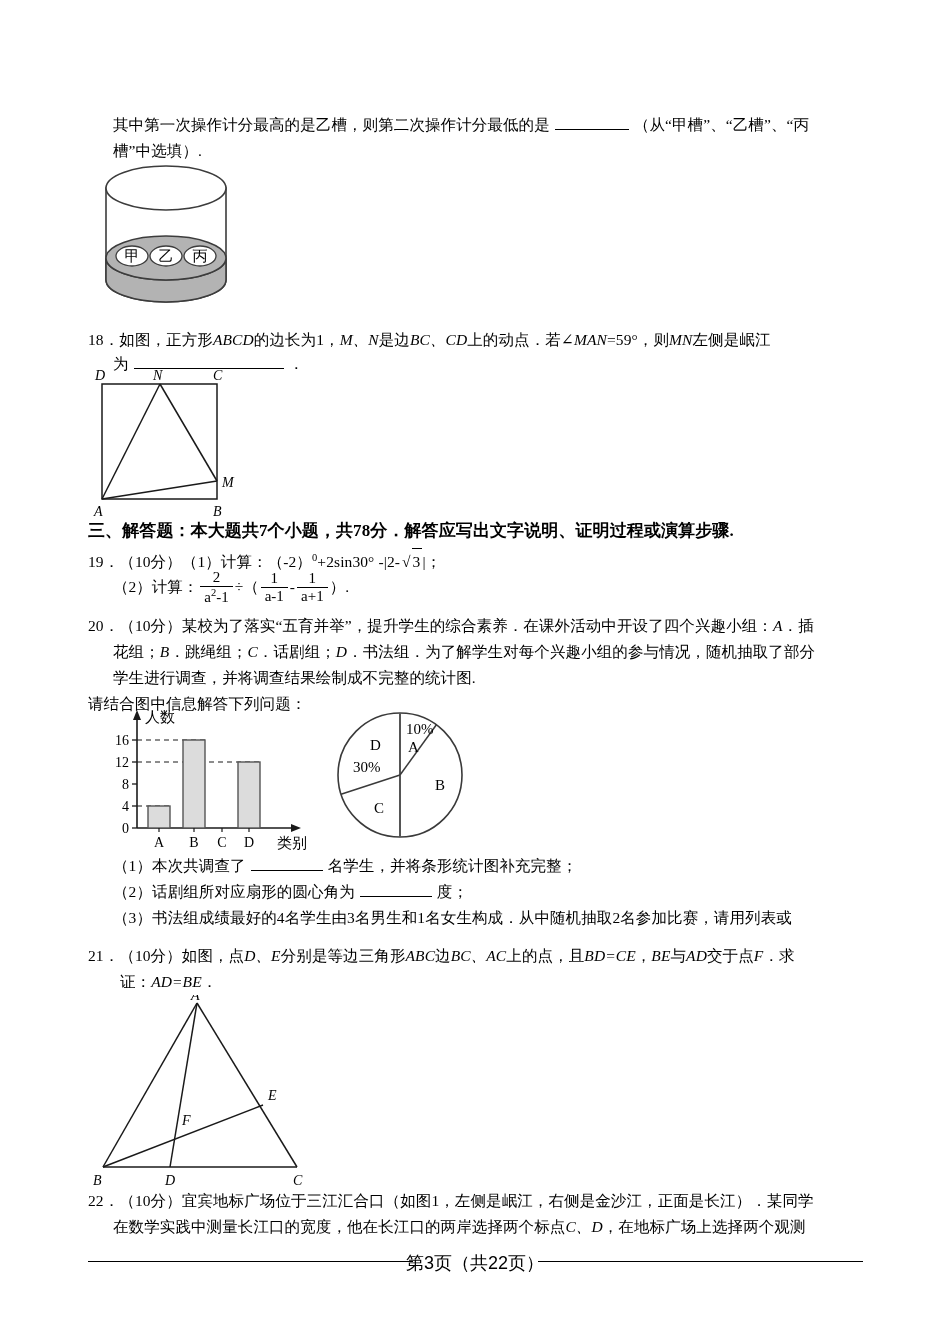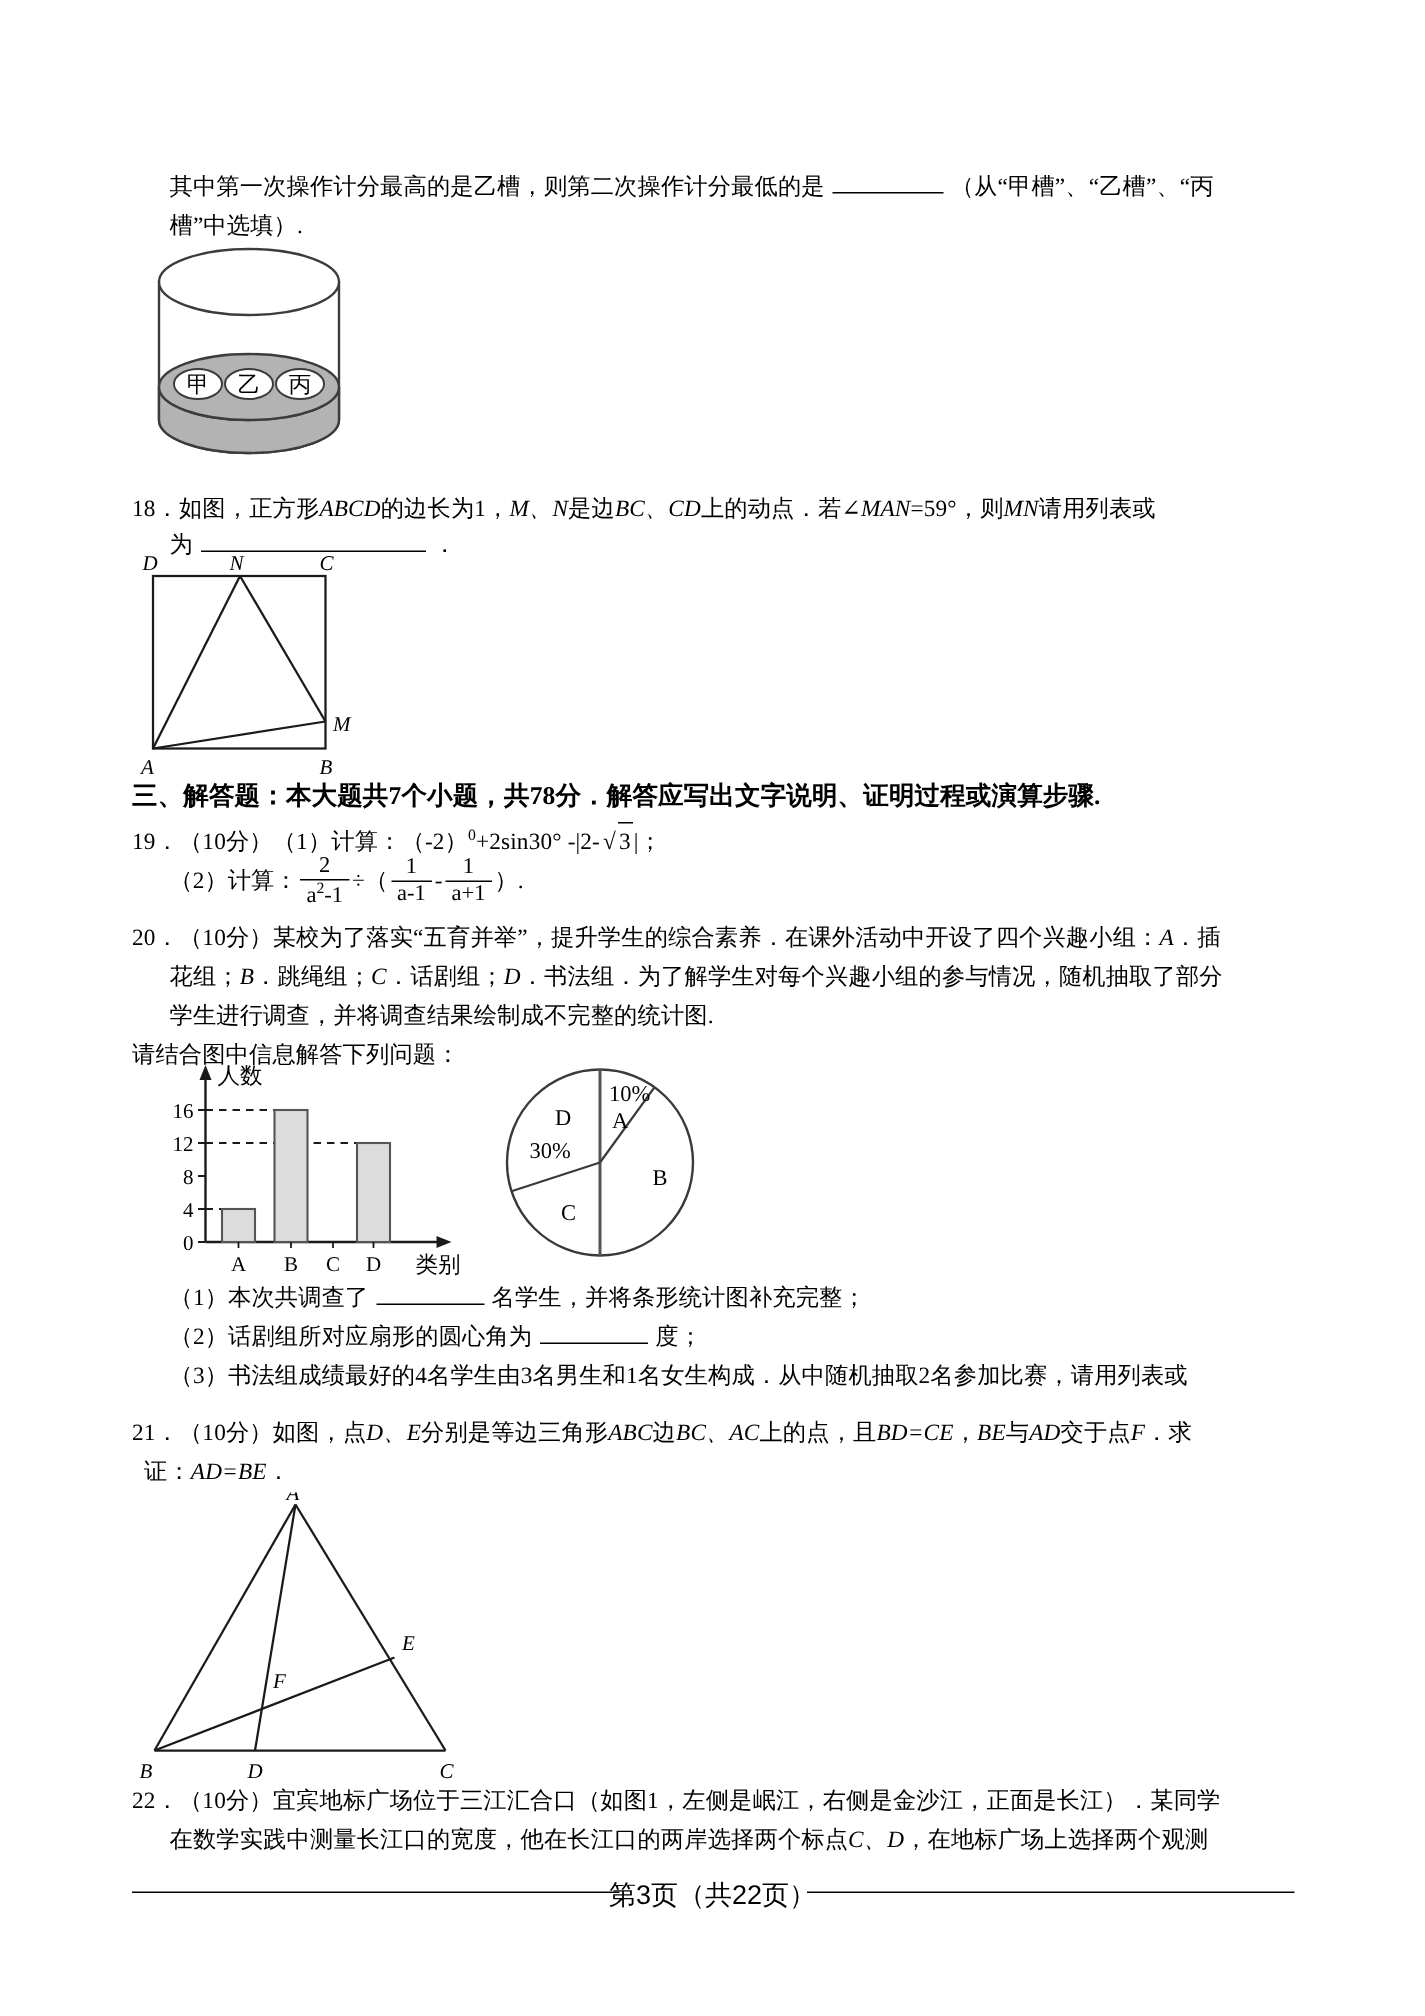--- a/index.html
+++ b/index.html
@@ -115,21 +115,21 @@
       <ellipse cx="44" cy="98" rx="16" ry="10" fill="#ffffff" stroke="#3c3c3c" stroke-width="1.3"></ellipse>
       <ellipse cx="78" cy="98" rx="16" ry="10" fill="#ffffff" stroke="#3c3c3c" stroke-width="1.3"></ellipse>
       <ellipse cx="112" cy="98" rx="16" ry="10" fill="#ffffff" stroke="#3c3c3c" stroke-width="1.3"></ellipse>
       <text x="44" y="103" font-family="Liberation Serif, serif" font-size="15" text-anchor="middle" fill="#000">甲</text>
       <text x="78" y="103" font-family="Liberation Serif, serif" font-size="15" text-anchor="middle" fill="#000">乙</text>
       <text x="112" y="103" font-family="Liberation Serif, serif" font-size="15" text-anchor="middle" fill="#000">丙</text>
     </svg>
   </div>
 
   <div class="txt" style="left:88px; top:327px;">
-    <span>18．</span><span>如图，正方形</span><span class="it">ABCD</span><span>的边长为1，</span><span class="it">M、N</span><span>是边</span><span class="it">BC、CD</span><span>上的动点．若∠</span><span class="it">MAN</span><span>=59°，则</span><span class="it">MN</span><span>请用列表或</span>
+    <span>18．</span><span>如图，正方形</span><span class="it">ABCD</span><span>的边长为1，</span><span class="it">M、N</span><span>是边</span><span class="it">BC、CD</span><span>上的动点．若∠</span><span class="it">MAN</span><span>=59°，则</span><span class="it">MN</span><span>左侧是岷江</span>
   </div>
   <div class="txt" style="left:113px; top:351px;">
     <span>为</span><span class="blank" style="width:150px; margin:0 5px;"></span><span>．</span>
   </div>
 
   <div class="fig" style="left:85px; top:366px;">
     <svg width="180" height="155" viewBox="0 0 180 155">
 
       <rect x="17" y="18" width="115" height="115" fill="none" stroke="#1a1a1a" stroke-width="1.5"></rect>
 
@@ -232,21 +232,21 @@
     <span>（1）本次共调查了</span><span class="blank" style="width:72px; margin:0 5px;"></span><span>名学生，并将条形统计图补充完整；</span>
   </div>
   <div class="txt" style="left:113px; top:879px;">
     <span>（2）话剧组所对应扇形的圆心角为</span><span class="blank" style="width:72px; margin:0 5px;"></span><span>度；</span>
   </div>
   <div class="txt" style="left:113px; top:905px;">（3）书法组成绩最好的4名学生由3名男生和1名女生构成．从中随机抽取2名参加比赛，请用列表或</div>
 
   <div class="txt" style="left:88px; top:943px;">
     <span>21．</span><span>（10分）</span><span>如图，点</span><span class="it">D、E</span><span>分别是等边三角形</span><span class="it">ABC</span><span>边</span><span class="it">BC、AC</span><span>上的点，且</span><span class="it">BD=CE</span><span>，</span><span class="it">BE</span><span>与</span><span class="it">AD</span><span>交于点</span><span class="it">F</span><span>．求</span>
   </div>
-  <div class="txt" style="left:96px; top:969px;text-align:center;">
+  <div class="txt" style="left:120px; top:969px;text-align:center;">
     <span>证：</span><span class="it">AD=BE</span><span>．</span>
   </div>
 
   <div class="fig" style="left:85px; top:995px;">
     <svg width="300" height="195" viewBox="0 0 300 195">
 
       <line x1="112" y1="8" x2="18" y2="172" stroke="#1a1a1a" stroke-width="1.5"></line>
       <line x1="112" y1="8" x2="212" y2="172" stroke="#1a1a1a" stroke-width="1.5"></line>
       <line x1="18" y1="172" x2="212" y2="172" stroke="#1a1a1a" stroke-width="1.5"></line>
 

